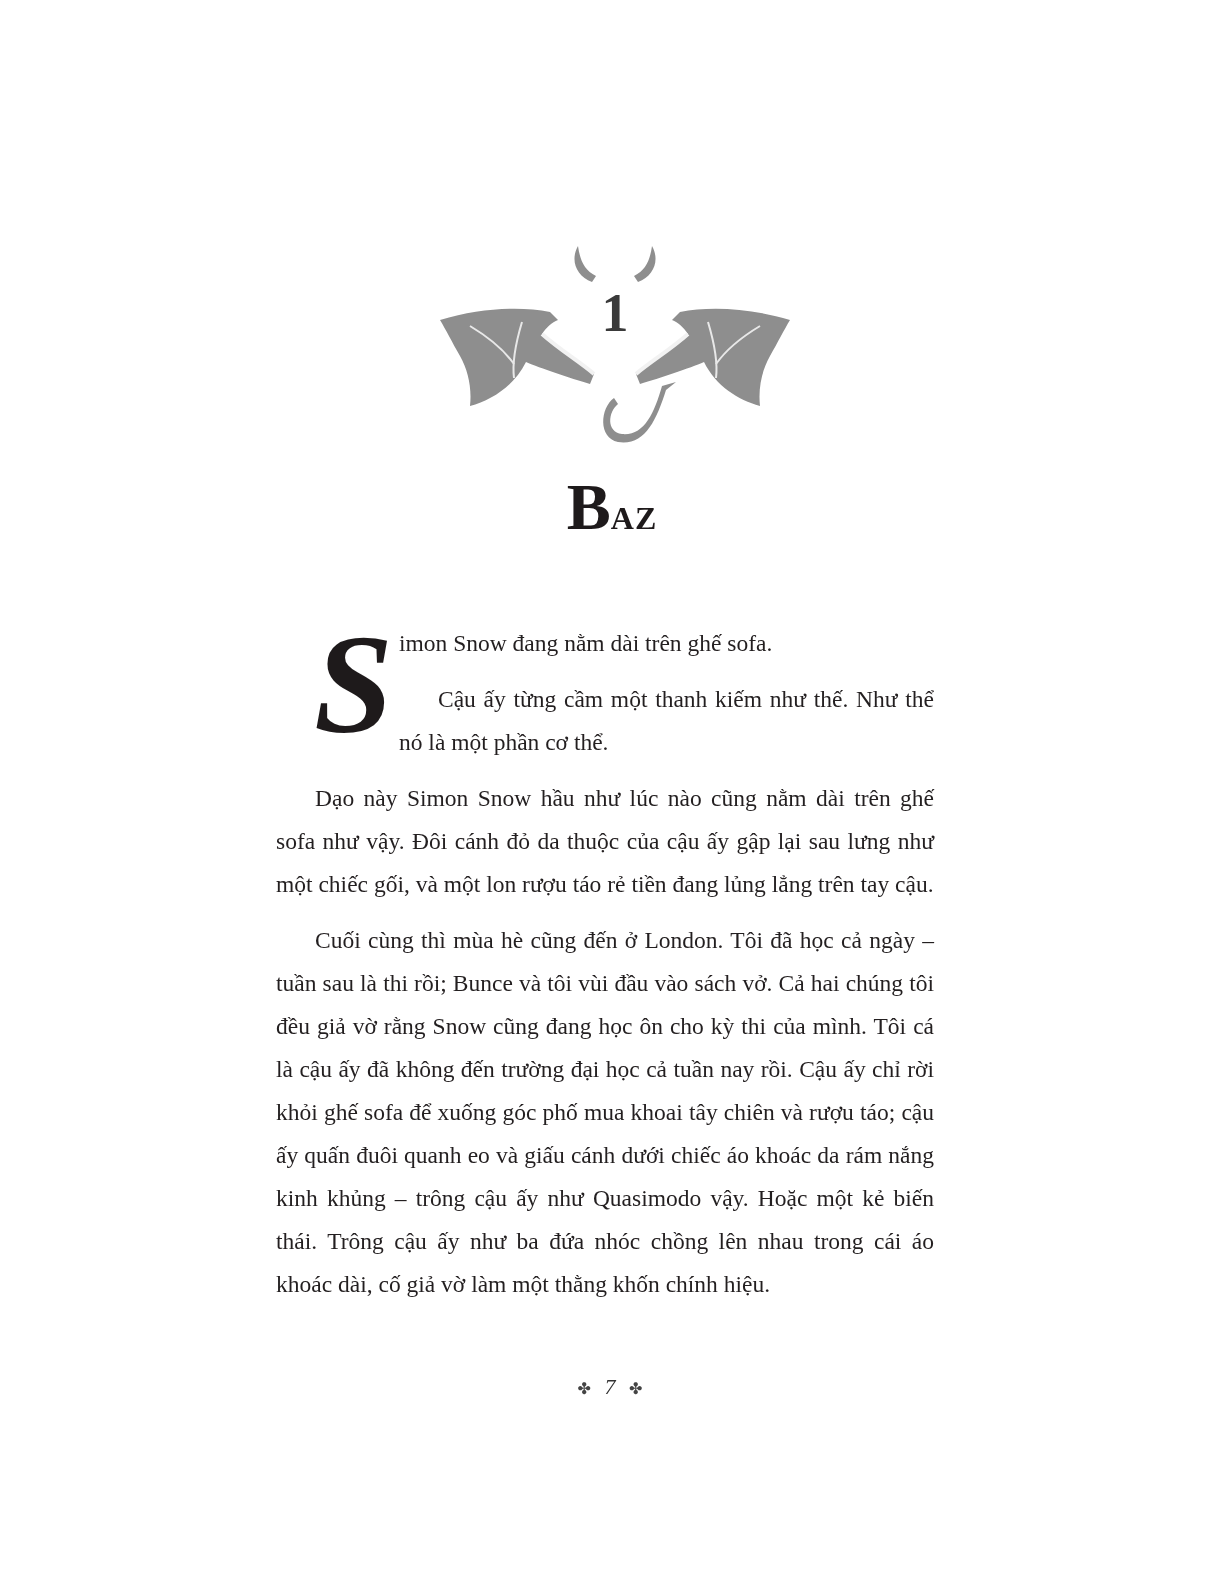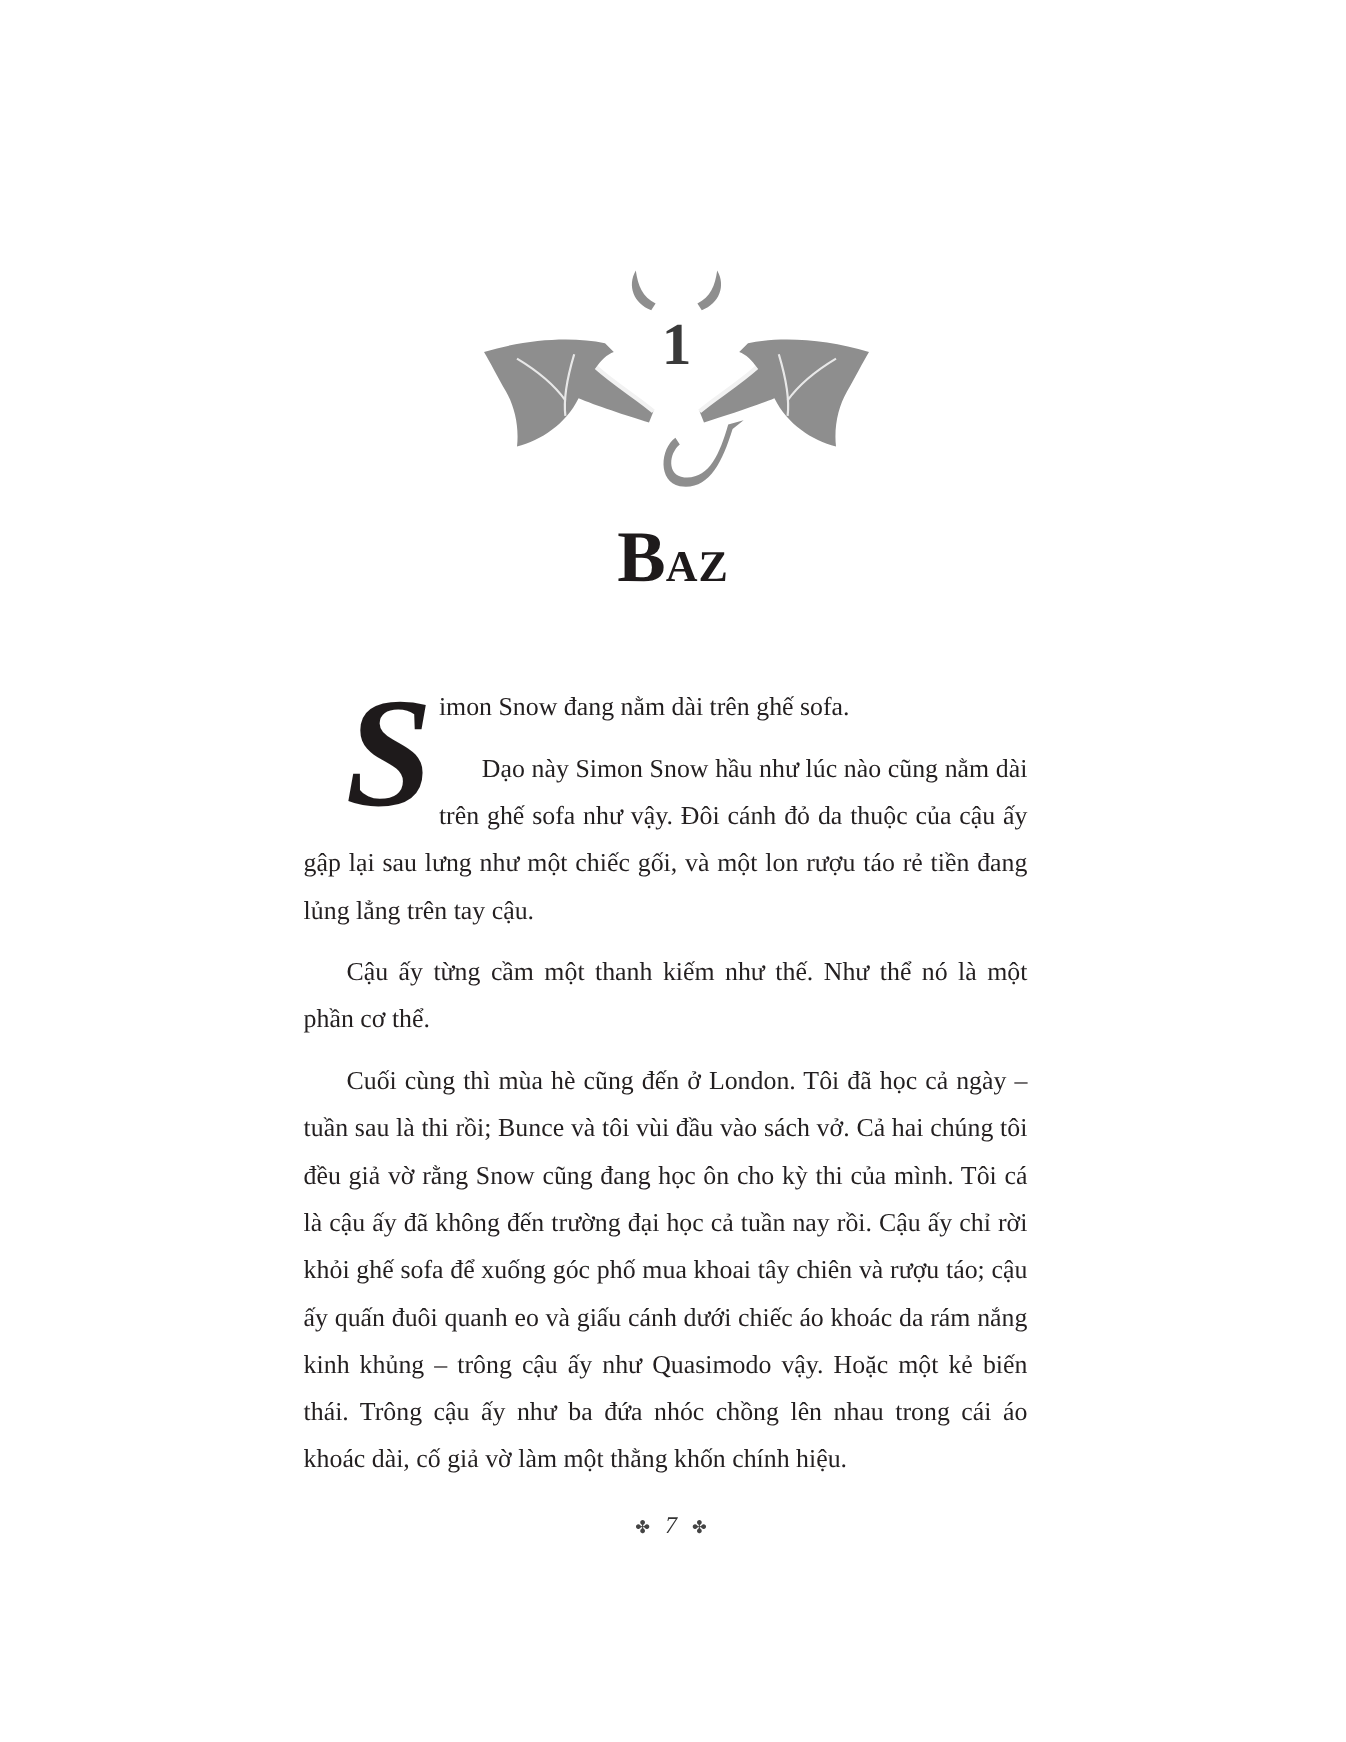--- a/index.html
+++ b/index.html
@@ -5,21 +5,21 @@
   html, body { margin: 0; padding: 0; background: #ffffff; }
   body { width: 1224px; height: 1584px; position: relative; overflow: hidden;
          font-family: "Liberation Serif", "DejaVu Serif", serif; color: #231f20; }
   .ornament { position: absolute; left: 430px; top: 238px; width: 370px; height: 220px; }
   .chapter-num { position: absolute; left: 0; width: 100%; top: 48px; text-align: center;
                  font-family: "Liberation Serif", serif; font-weight: bold; font-size: 54px;
                  color: #3a3a3a; line-height: 1; }
   .chapter-title { position: absolute; left: 0; width: 1224px; top: 474px; text-align: center;
                    font-family: "Liberation Serif", serif; font-weight: bold; color: #1e1a1b; line-height: 1; }
   .chapter-title .big { font-size: 66px; }
-  .chapter-title .small { font-size: 40px; letter-spacing: 1px; }
+  .chapter-title .small { font-size: 32px; letter-spacing: 1px; }
   .text { position: absolute; left: 276px; top: 622px; width: 673px;
           font-size: 23.5px; line-height: 43px; text-align: justify; }
   .text p { margin: 0 15px 13px 0; text-indent: 39px; text-align-last: left; }
   .text p.first { text-indent: 0; }
   .dropcap { float: left; font-family: "Liberation Serif", serif; font-weight: bold;
              font-size: 142px; line-height: 112px; height: 118px; margin: 6px 6px 0 38px;
              color: #1e1a1b; font-style: italic; }
   .folio { position: absolute; left: 0; width: 1224px; top: 1374px; text-align: center;
            font-size: 22px; color: #333; letter-spacing: 4px; }
   .folio .orn { font-size: 16px; color: #444; }
@@ -49,22 +49,22 @@
   <div class="chapter-num">1</div>
 </div>
 
 <div class="chapter-title">
   <span class="big">B</span><span class="small">AZ</span>
 </div>
 
 <div class="text">
   <span class="dropcap">S</span>
   <p class="first">imon Snow đang nằm dài trên ghế sofa.</p>
+  <p>Cậu ấy từng cầm một thanh kiếm như thế. Như thể nó là một phần cơ thể.</p>
   <p>Dạo này Simon Snow hầu như lúc nào cũng nằm dài trên ghế sofa như vậy. Đôi cánh đỏ da thuộc của cậu ấy gập lại sau lưng như một chiếc gối, và một lon rượu táo rẻ tiền đang lủng lẳng trên tay cậu.</p>
-  <p>Cậu ấy từng cầm một thanh kiếm như thế. Như thể nó là một phần cơ thể.</p>
   <p>Cuối cùng thì mùa hè cũng đến ở London. Tôi đã học cả ngày – tuần sau là thi rồi; Bunce và tôi vùi đầu vào sách vở. Cả hai chúng tôi đều giả vờ rằng Snow cũng đang học ôn cho kỳ thi của mình. Tôi cá là cậu ấy đã không đến trường đại học cả tuần nay rồi. Cậu ấy chỉ rời khỏi ghế sofa để xuống góc phố mua khoai tây chiên và rượu táo; cậu ấy quấn đuôi quanh eo và giấu cánh dưới chiếc áo khoác da rám nắng kinh khủng – trông cậu ấy như Quasimodo vậy. Hoặc một kẻ biến thái. Trông cậu ấy như ba đứa nhóc chồng lên nhau trong cái áo khoác dài, cố giả vờ làm một thằng khốn chính hiệu.</p>
 </div>
 
 <div class="folio">
   <span class="orn">✤</span>
   <span class="num">7</span>
   <span class="orn">✤</span>
 </div>
 
 </body></html>

